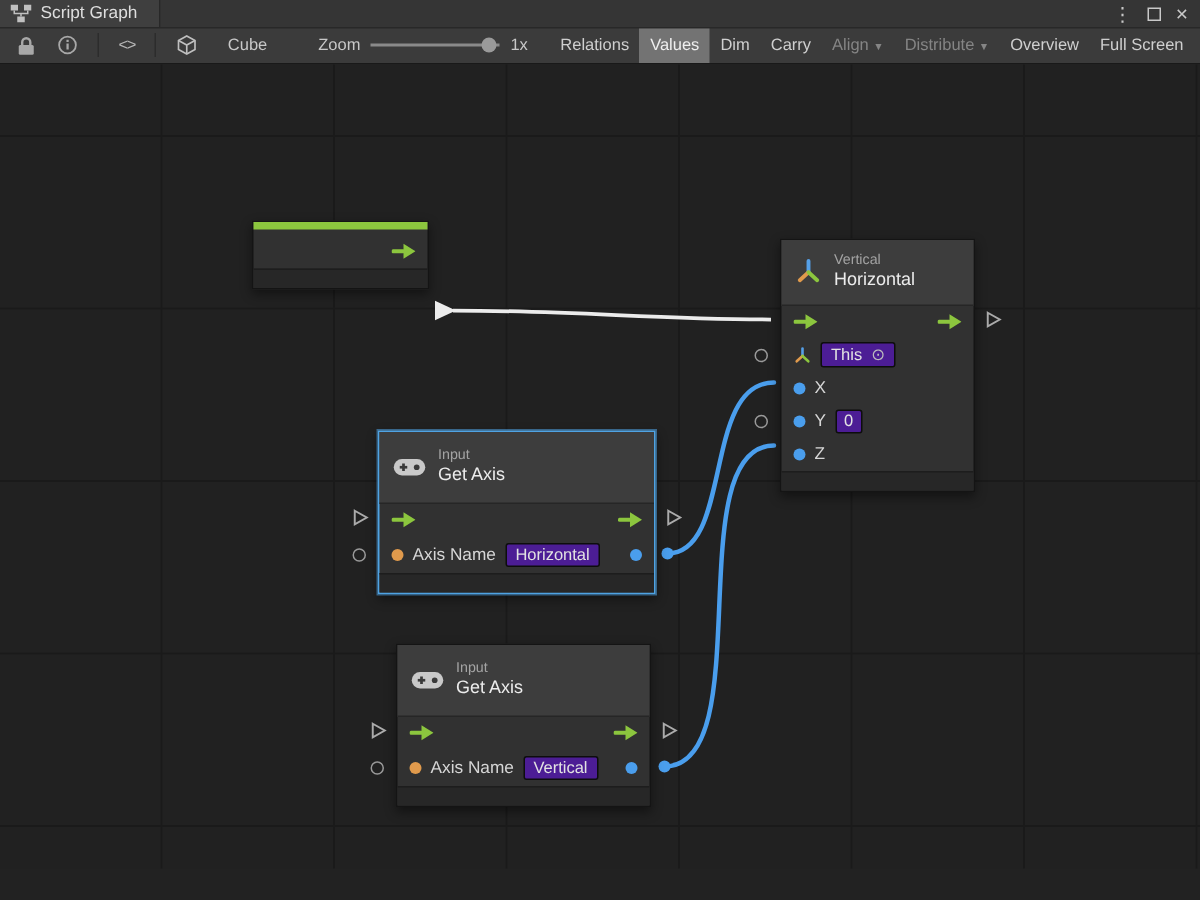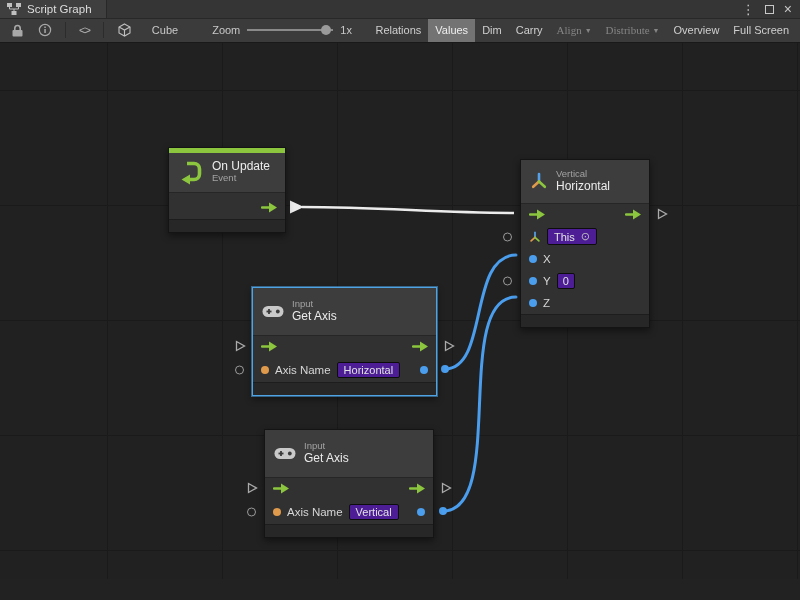--- a/index.html
+++ b/index.html
@@ -28,21 +28,21 @@
   .target-box { display:flex; align-items:center; gap:21px; padding:0 8px; }
   .zoom-wrap { display:flex; align-items:center; gap:7px; margin-left:26px; }
   .zoom-slider { position:relative; width:86px; height:12px; }
   .zoom-slider .track { position:absolute; left:0; right:0; top:5px; height:2px; background:#8a8a8a; }
   .zoom-slider .handle { position:absolute; right:2px; top:1px; width:10px; height:10px;
     border-radius:50%; background:#9a9a9a; }
   .tb-buttons { margin-left:auto; display:flex; align-items:stretch; height:100%; }
   .tb-btn { background:none; border:none; color:#cfcfcf; font-size:11px; padding:0 7px;
     font-family:"Liberation Sans", sans-serif; display:flex; align-items:center; gap:3px; cursor:default; }
   .tb-btn.active { background:#737373; color:#efefef; }
-  .tb-btn.disabled { color:#858585;font-family:Liberation Serif, serif; }
+  .tb-btn.disabled { color:#858585; }
   .caret { font-size:7px; position:relative; top:1px; }
 
   
   .canvas { position:relative; width:800px; height:556px; background-color:#212121;
     background-image:
       linear-gradient(#1a1a1a 1px, transparent 1px),
       linear-gradient(90deg, #1a1a1a 1px, transparent 1px);
     background-size:115px 115px; background-position:107px 47px; overflow:hidden; }
   .wires { position:absolute; left:0; top:0; }
 
@@ -197,29 +197,20 @@
       <polygon points="290,157.5 304,164 290,170.5" fill="#ECECEC"></polygon>
       <path d="M 302 164 C 380 164 440 170 514 170" stroke="#ECECEC" stroke-width="2.5" fill="none"></path>
       <path d="M 445 326 C 489 326 468 212 516 212" stroke="#4A9EED" stroke-width="3" fill="none" stroke-linecap="round"></path>
       <circle cx="445" cy="326" r="4" fill="#4A9EED"></circle>
       <path d="M 443 468 C 507 468 452 254 516 254" stroke="#4A9EED" stroke-width="3" fill="none" stroke-linecap="round"></path>
       <circle cx="443" cy="468" r="4" fill="#4A9EED"></circle>
     </svg>
 
     <div class="node" style="left:168px; top:104px; width:118px;">
       <div class="node-topbar"></div>
-      <div class="node-header short">
-        <svg width="26" height="26" viewBox="0 0 26 26">
-            <use href="#loop-icon"></use>
-          </svg>
-        <div class="hdr-text">
-          <div class="node-title">On Update</div>
-          <div class="node-category">Event</div>
-        </div>
-      </div>
       <div class="body-pad"></div>
       <div class="node-row">
         <span class="flow-spacer"></span>
         <svg width="16" height="11" viewBox="0 0 16 11">
             <use href="#flow-arrow"></use>
           </svg>
       </div>
       <div class="node-footer"></div>
     </div>
 

